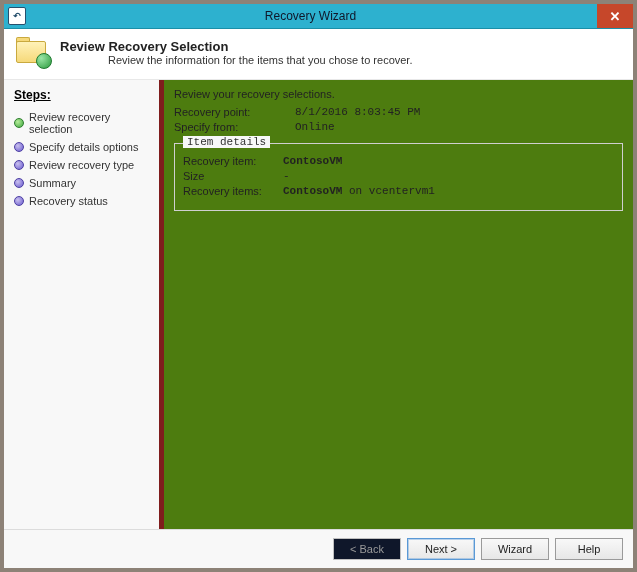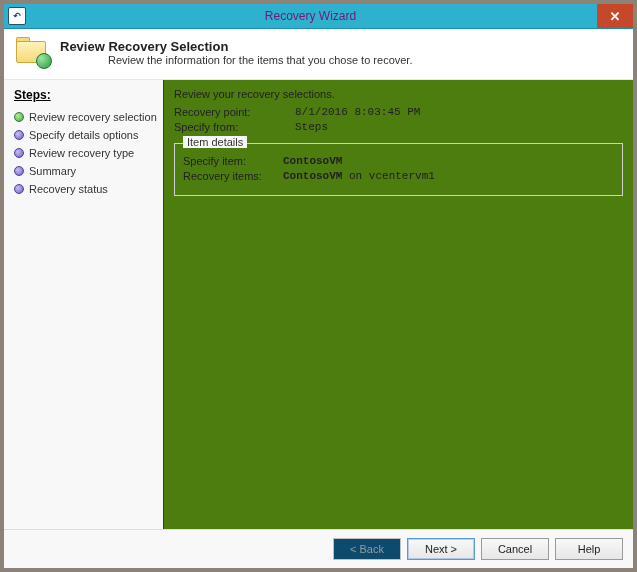--- a/index.html
+++ b/index.html
@@ -44,21 +44,21 @@
     justify-content: center;
     font-size: 9px;
     color: #27506d;
     font-weight: bold;
   }
   .titlebar .title {
     position: absolute;
     left: 0; right: 16px;
     text-align: center;
     font-size: 12px;
-    color: #701a75;
+    color: #0f172a;
     pointer-events: none;
   }
   .titlebar .close-btn {
     margin-left: auto;
     width: 36px;
     height: 100%;
     background: #c6472a;
     color: #fff;
     display: flex;
     align-items: center;
@@ -122,21 +122,21 @@
   
   .body {
     flex: 1 1 auto;
     display: flex;
     min-height: 0;
   }
   .sidebar {
     width: 160px;
     padding: 8px 4px 8px 8px;
     background: #f8f8f8;
-    border-right: 1px solid #7f1d1d;
+    border-right: 5px solid #7f1d1d;
     box-sizing: border-box;
   }
   .sidebar .steps-title {
     font-weight: bold;
     font-size: 12px;
     margin: 0 0 6px 2px;
     text-decoration: underline;
   }
   .step-item {
     display: flex;
@@ -179,20 +179,21 @@
     position: relative;
   }
   .groupbox .legend {
     position: absolute;
     top: -8px;
     left: 8px;
     background: #f8f8f8;
     padding: 0 4px;
     font-size: 11px;
     color: #333;
+    font-family: Liberation Mono, monospace;
   }
   .groupbox .kv .k { width: 100px; }
 
   
   .footer {
     border-top: 1px solid #dcdcdc;
     padding: 8px 10px;
     display: flex;
     justify-content: flex-end;
     gap: 6px;
@@ -204,21 +205,21 @@
     border: 1px solid #9a9a9a;
     background: linear-gradient(#f8f8f8, #e7e7e7);
     font-size: 11px;
     color: #222;
     cursor: default;
     padding: 0 8px;
   }
   .btn:disabled {
     color: #9a9a9a;
     border-color: #c0c0c0;
-    background: #0c4a6e;
+    background: #0f172a;
   }
   .btn.default {
     border-color: #5a99d6;
     box-shadow: 0 0 0 1px rgba(90,153,214,0.4) inset;
   }
 </style>
 </head>
 <body>
 
 <div class="outer-border">
@@ -273,40 +274,44 @@
 
       <div class="content">
         <div class="intro">Review your recovery selections.</div>
 
         <div class="kv">
           <div class="k">Recovery point:</div>
           <div class="v">8/1/2016 8:03:45 PM</div>
         </div>
         <div class="kv">
           <div class="k">Specify from:</div>
-          <div class="v">Steps</div>
+          <div class="v">Online</div>
         </div>
 
         <div class="groupbox">
           <div class="legend">Item details</div>
 
           <div class="kv">
-            <div class="k">Specify item:</div>
+            <div class="k">Recovery item:</div>
             <div class="v bold">ContosoVM</div>
+          </div>
+          <div class="kv">
+            <div class="k">Size</div>
+            <div class="v">-</div>
           </div>
           <div class="kv">
             <div class="k">Recovery items:</div>
             <div class="v"><span class="bold" style="font-weight:bold">ContosoVM</span><span> on vcentervm1</span></div>
           </div>
         </div>
       </div>
 
     </div>
 
     <div class="footer">
       <button class="btn" disabled="">&lt; Back</button>
       <button class="btn default">Next &gt;</button>
-      <button class="btn">Cancel</button>
+      <button class="btn">Wizard</button>
       <button class="btn">Help</button>
     </div>
 
   </div>
 </div>
 
 </body></html>

